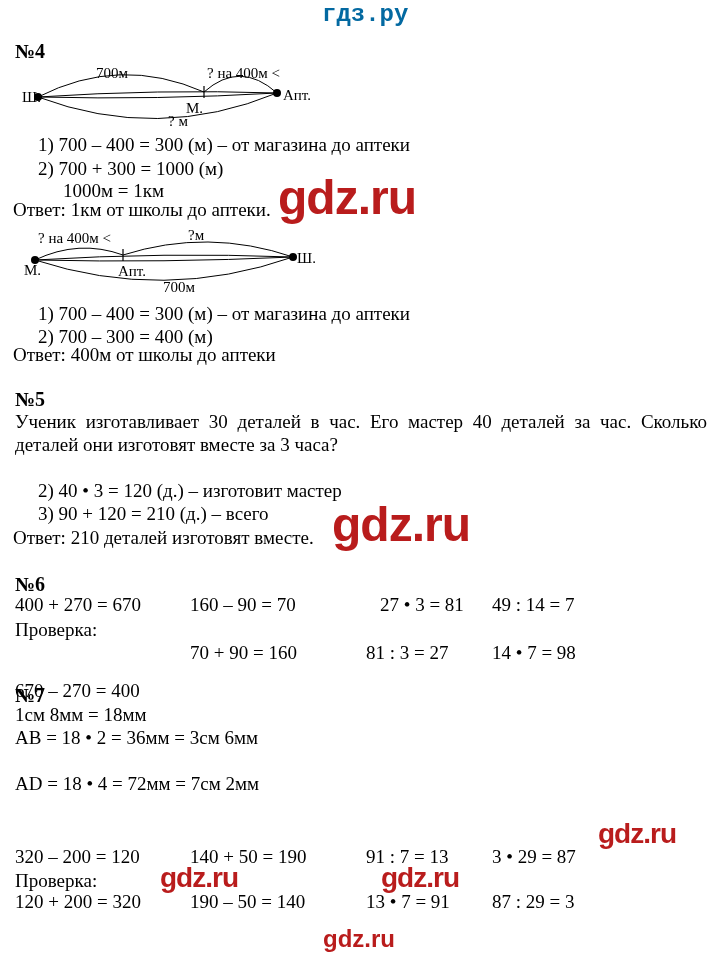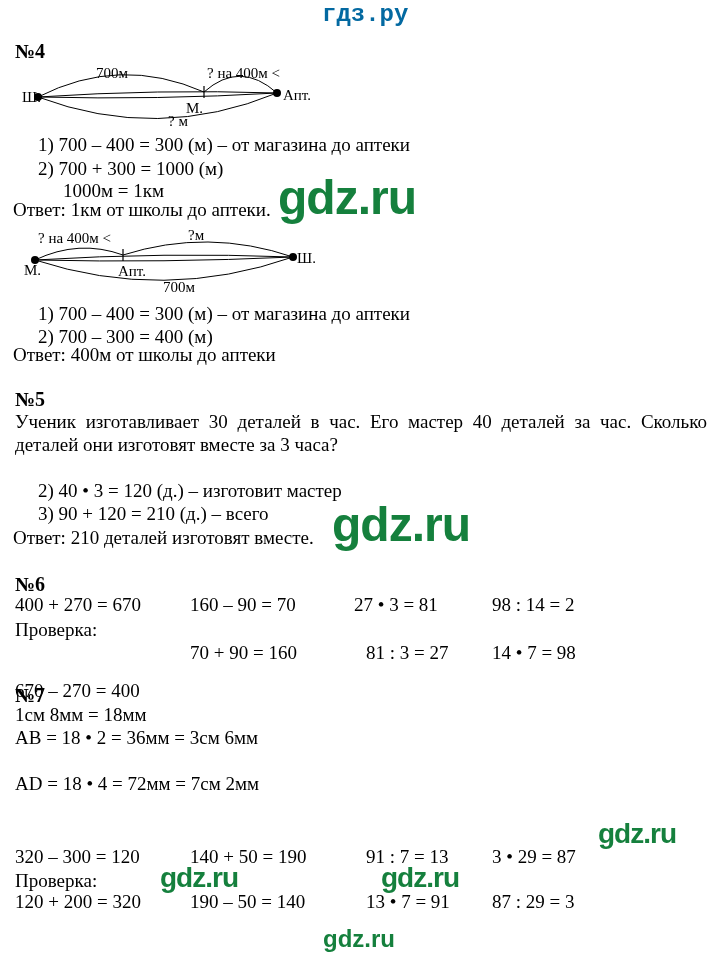--- a/index.html
+++ b/index.html
@@ -7,21 +7,21 @@
     position:relative;
     width:720px;height:960px;
     background:#ffffff;
     font-family:"Liberation Serif",serif;
     color:#000;
     overflow:hidden;
   }
   .line{position:absolute;white-space:pre;font-size:19px;color:#000;}
   .head{font-weight:bold;font-size:20px;}
   .justify{width:692px;white-space:normal;text-align:justify;text-align-last:justify;}
-  .wm{position:absolute;font-family:"Liberation Sans",sans-serif;font-weight:bold;color:#15803d;white-space:pre;letter-spacing:-1px;}
+  .wm{position:absolute;font-family:"Liberation Sans",sans-serif;font-weight:bold;color:#b91c1c;white-space:pre;letter-spacing:-1px;}
   .wm-big{font-size:48px;}
   .wm-small{font-size:28px;}
   .wm-bottom{font-size:24px;}
   .brand{position:absolute;font-family:Liberation Mono, monospace;font-weight:bold;font-size:24px;color:#0369a1;}
   .diagram{position:absolute;left:0;}
   .diagram text{font-family:"Liberation Serif",serif;font-size:15px;fill:#000;}
   .diagram path{stroke:#000;fill:none;stroke-width:1;}
   .diagram line{stroke:#000;stroke-width:1.2;}
   .diagram circle{fill:#000;}
 </style>
@@ -84,36 +84,36 @@
   <div class="line" style="left:15px;top:434px;">деталей они изготовят вместе за 3 часа?</div>
   <div class="line" style="left:38px;top:480px;">2) 40 • 3 = 120 (д.) – изготовит мастер</div>
   <div class="line" style="left:38px;top:503px;">3) 90 + 120 = 210 (д.) – всего</div>
   <div class="line" style="left:13px;top:527px;">Ответ: 210 деталей изготовят вместе.</div>
 
   <div class="wm wm-big" style="left:332px;top:497px;">gdz.ru</div>
 
   <div class="line head" style="left:15px;top:573px;">№6</div>
   <div class="line" style="left:15px;top:594px;">400 + 270 = 670</div>
   <div class="line" style="left:190px;top:594px;">160 – 90 = 70</div>
-  <div class="line" style="left:354px;top:594px;">27 • 3 = 81</div>
-  <div class="line" style="left:492px;top:594px;">98 : 14 = 2</div>
+  <div class="line" style="left:380px;top:594px;">27 • 3 = 81</div>
+  <div class="line" style="left:492px;top:594px;">49 : 14 = 7</div>
   <div class="line" style="left:15px;top:619px;">Проверка:</div>
   <div class="line" style="left:15px;top:680px;">670 – 270 = 400</div>
   <div class="line" style="left:190px;top:642px;">70 + 90 = 160</div>
   <div class="line" style="left:366px;top:642px;">81 : 3 = 27</div>
   <div class="line" style="left:492px;top:642px;">14 • 7 = 98</div>
 
   <div class="line head" style="left:15px;top:684px;">№7</div>
   <div class="line" style="left:15px;top:704px;">1см 8мм = 18мм</div>
   <div class="line" style="left:15px;top:727px;">AB = 18 • 2 = 36мм = 3см 6мм</div>
   <div class="line" style="left:15px;top:773px;">AD = 18 • 4 = 72мм = 7см 2мм</div>
 
   <div class="wm wm-small" style="left:598px;top:818px;">gdz.ru</div>
 
-  <div class="line" style="left:15px;top:846px;">320 – 300 = 120</div>
+  <div class="line" style="left:15px;top:846px;">320 – 200 = 120</div>
   <div class="line" style="left:190px;top:846px;">140 + 50 = 190</div>
   <div class="line" style="left:366px;top:846px;">91 : 7 = 13</div>
   <div class="line" style="left:492px;top:846px;">3 • 29 = 87</div>
 
   <div class="line" style="left:15px;top:870px;">Проверка:</div>
   <div class="wm wm-small" style="left:160px;top:862px;">gdz.ru</div>
   <div class="wm wm-small" style="left:381px;top:862px;">gdz.ru</div>
 
   <div class="line" style="left:15px;top:891px;">120 + 200 = 320</div>
   <div class="line" style="left:190px;top:891px;">190 – 50 = 140</div>

